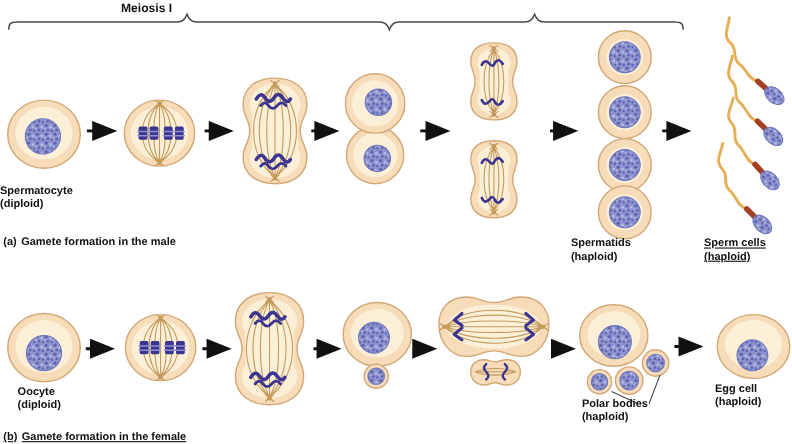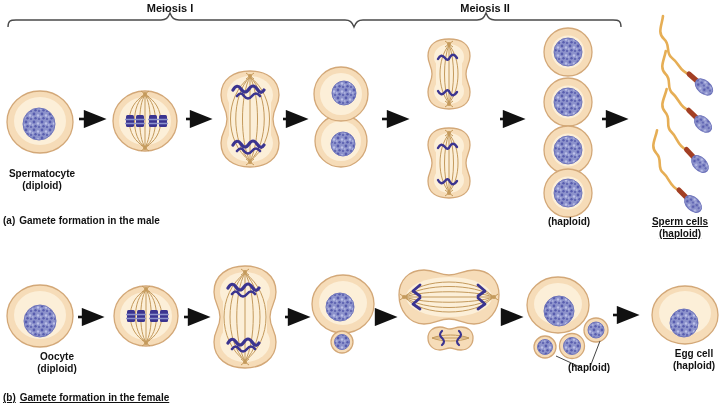--- a/index.html
+++ b/index.html
@@ -1,20 +1,20 @@
 <!DOCTYPE html>
 <html style="--background: #ffffff; --cytoplasm: #f6dcb8; --cytoplasm-light: #fcefd8; --membrane: #d3a878; --nucleus: #8d93cc; --nucleus-speckle-dark: #575cae; --nucleus-speckle-light: #bcc0e8; --nucleus-edge: #7076bc; --chromosome: #3b3490; --spindle: #c49a5c; --sperm-tail: #e6ae55; --sperm-midpiece: #a33f24; --arrow: #111111; --bracket: #4a4a4a; --text: #111111;"><head>
 <meta charset="utf-8">
 <style>
   html,body{margin:0;padding:0;background:#fff;}
   #fig{position:relative;width:720px;height:404px;background:var(--background,#fff);overflow:hidden;
        font-family:"Liberation Sans",sans-serif;}
   #art{position:absolute;left:0;top:0;}
   .lbl{position:absolute;font-weight:bold;font-size:10px;line-height:12px;color:var(--text,#111);
-       text-align:center;white-space:nowrap;}
+       white-space:nowrap;}
   .title{font-size:11px;}
   .caption{text-align:right;font-size:10px;}
   .caption .mk{margin-right:4px;}
   
   .cyto{fill:var(--cytoplasm,#f6dcb8);stroke:var(--membrane,#d3a878);stroke-width:1.3;}
   .inner{fill:var(--cytoplasm-light,#fcefd8);stroke:none;}
   .nuc{fill:url(#speck);stroke:var(--nucleus-edge,#7076bc);stroke-width:1;}
   .spbg{fill:var(--nucleus,#8d93cc);}
   .spd{fill:var(--nucleus-speckle-dark,#575cae);}
   .spl{fill:var(--nucleus-speckle-light,#bcc0e8);}
@@ -257,46 +257,47 @@
       <line class="arrow" x1="78" y1="317" x2="100" y2="317" marker-end="url(#ah)"></line>
       <line class="arrow" x1="184" y1="317" x2="206" y2="317" marker-end="url(#ah)"></line>
       <line class="arrow" x1="285" y1="317" x2="306" y2="317" marker-end="url(#ah)"></line>
       <line class="arrow" x1="377" y1="317" x2="393" y2="317" marker-end="url(#ah)"></line>
       <line class="arrow" x1="501" y1="317" x2="519" y2="317" marker-end="url(#ah)"></line>
       <line class="arrow" x1="613" y1="315" x2="635" y2="315" marker-end="url(#ah)"></line>
     </g>
   </svg>
 
   <div class="lbl title" style="left:110px;top:2px;width:120px;">Meiosis I</div>
-  <div class="lbl title" style="left:425px;top:2px;width:120px;">Meiosis II</div>
 
   <div class="lbl" style="left:0px;top:168px;width:84px;">
     <div>Spermatocyte</div>
     <div>(diploid)</div>
   </div>
 
   <div class="lbl" style="left:519px;top:216px;width:100px;">
+    <div>Spermatids</div>
     <div>(haploid)</div>
   </div>
 
   <div class="lbl" style="left:640px;top:216px;width:80px;text-decoration:underline;">
     <div>Sperm cells</div>
     <div>(haploid)</div>
   </div>
 
   <div class="lbl caption" style="left:3px;top:215px;">
     <span class="mk">(a)</span><span>Gamete formation in the male</span>
   </div>
 
   <div class="lbl" style="left:16px;top:351px;width:82px;">
     <div>Oocyte</div>
     <div>(diploid)</div>
   </div>
 
   <div class="lbl" style="left:529px;top:362px;width:120px;">
+    <div>Polar bodies</div>
     <div>(haploid)</div>
   </div>
 
   <div class="lbl" style="left:650px;top:348px;width:88px;">
     <div>Egg cell</div>
     <div>(haploid)</div>
   </div>
 
   <div class="lbl caption" style="left:3px;top:392px;text-decoration:underline;">
     <span class="mk">(b)</span><span>Gamete formation in the female</span>

